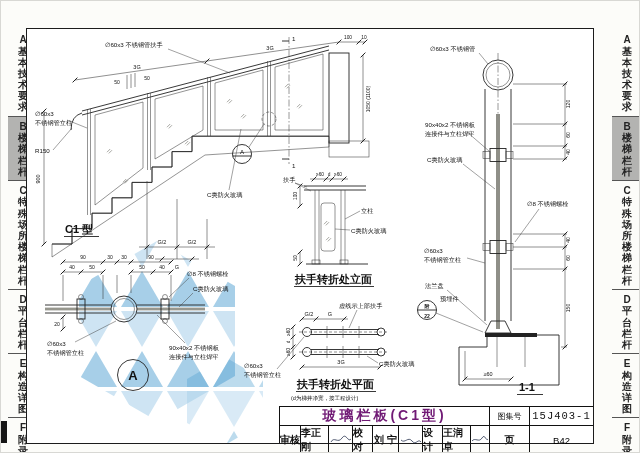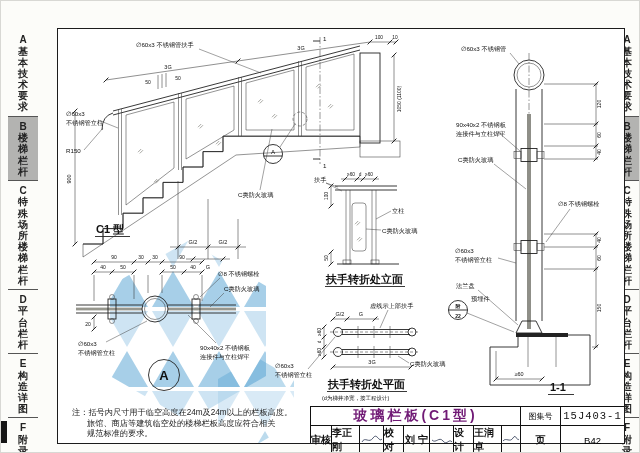--- a/index.html
+++ b/index.html
@@ -1,17 +1,17 @@
 <!DOCTYPE html>
 <html><head>
 <meta charset="utf-8">
 <style>
   html,body{margin:0;padding:0;}
   .page{position:relative;width:640px;height:453px;background:#fcfcf9;font-family:"Liberation Sans",sans-serif;overflow:hidden;border:1px solid #d8d8d4;box-sizing:border-box;}
-  .frame{position:absolute;left:56px;top:27px;width:566px;height:414px;border:1.6px solid #1c1c1c;box-sizing:content-box;background:#fff;}
+  .frame{position:absolute;left:25px;top:27px;width:566px;height:414px;border:1.6px solid #1c1c1c;box-sizing:content-box;background:#fff;}
   .sidebar{position:absolute;top:29px;width:30px;display:flex;flex-direction:column;}
   .sidebar.left{left:7px;}
   .sidebar.right{left:611px;}
   .sb-item{padding:4px 0 3px 0;border-bottom:1px solid #555;text-align:center;}
   .sb-item:last-child{border-bottom:none;}
   .sb-item.active{background:#b3b3b1;}
   .sb-letter{display:block;font-size:10px;font-weight:700;color:#222;line-height:1.15;}
   .sb-chars{display:block;width:12px;margin:0 auto;font-size:10px;font-weight:600;color:#222;word-break:break-all;line-height:1.12;font-family:Liberation Serif, serif;}
   .note{position:absolute;left:14px;top:379px;width:245px;font-size:8.2px;color:#222;line-height:1.3;}
   .note .n2{padding-left:15px;}
@@ -502,25 +502,20 @@
         <use href="#tk" x="438" y="350"></use>
           <use href="#tk" x="484" y="350"></use>
         <text class="dm2 mid" x="461" y="347">≥60</text>
 
         <text class="ttl" x="492" y="362">1-1</text>
         <line class="ln" x1="490" y1="365.5" x2="516" y2="365.5"></line>
       </g>
     </svg>
 
     
-    <div class="note">
-      <div>注：括号内尺寸用于临空高度在24m及24m以上的栏板高度。</div>
-      <div class="n2">旅馆、商店等建筑临空处的楼梯栏板高度应符合相关</div>
-      <div class="n2">规范标准的要求。</div>
-    </div>
 
     
     <div class="tb">
       <div class="tb-r1">
         <div class="tb-cell tb-title">玻璃栏板(C1型)</div>
         <div class="tb-cell tb-atlas">图集号</div>
         <div class="tb-cell tb-atlasno">15J403-1</div>
       </div>
       <div class="tb-r2">
         <div class="tb-cell tb-sm w20">审核</div>

